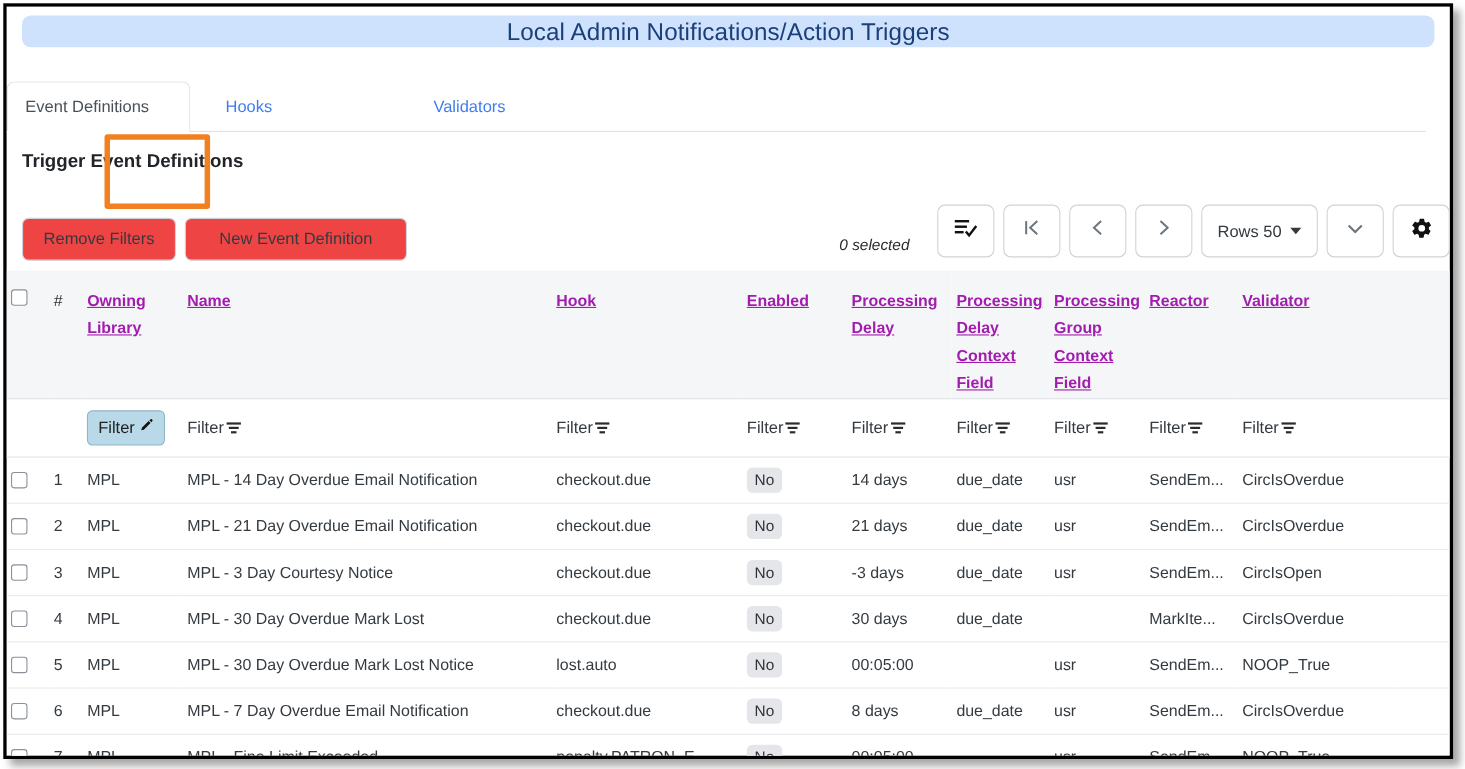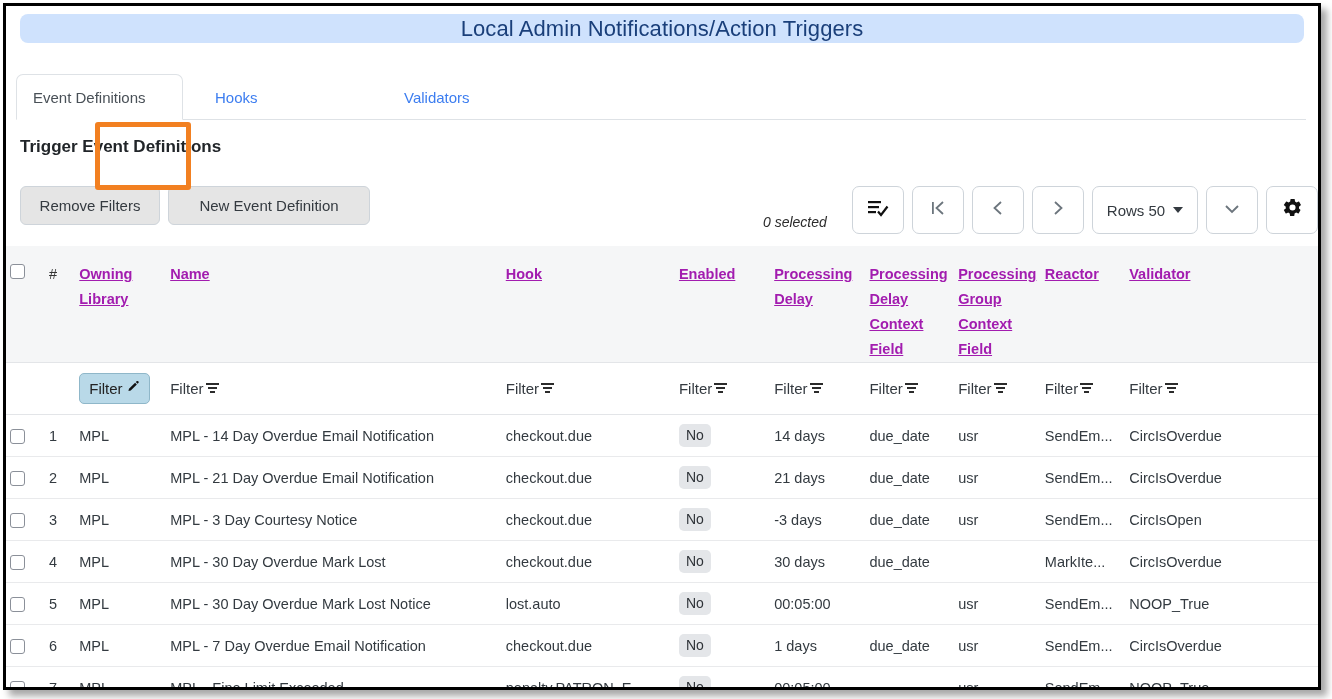--- a/index.html
+++ b/index.html
@@ -42,21 +42,21 @@
     font-size: 22px;
     display: flex;
     align-items: center;
     justify-content: center;
     letter-spacing: 0.1px;
   }
 
   
   #tabs {
     position: absolute;
-    left: 10px;
+    left: 0;
     top: 68px;
     width: 1290px;
     height: 46px;
     border-bottom: 1px solid #dee2e6;
     box-sizing: border-box;
   }
   .tab {
     position: absolute;
     top: 0;
     height: 46px;
@@ -84,33 +84,34 @@
     top: 131px;
     font-size: 17px;
     font-weight: bold;
     color: #212529;
   }
 
   
   .btn-outline {
     position: absolute;
     height: 39px;
-    background: #e5e5e5;
+    background: #ef4444;
     border: 1px solid #ced4da;
     border-radius: 6px;
     font-family: "Liberation Sans", sans-serif;
     font-size: 15px;
     color: #343a40;
     display: flex;
     align-items: center;
     justify-content: center;
     box-sizing: border-box;
     cursor: pointer;
     padding: 0 28px;
     white-space: nowrap;
+    margin-top: 12px;
   }
   #btn-remove-filters { left: 14px; top: 180px; width: 140px; }
   #btn-new-event      { left: 162px; top: 180px; width: 202px; }
 
   #selected-count {
     position: absolute;
     left: 757px;
     top: 208px;
     font-size: 14px;
     font-style: italic;
@@ -586,21 +587,21 @@
           <td></td>
         </tr>
 
         <tr class="data-row">
           <td><input class="cb" type="checkbox" style=""></td>
           <td>6</td>
           <td>MPL</td>
           <td>MPL - 7 Day Overdue Email Notification</td>
           <td>checkout.due</td>
           <td><span class="badge-no">No</span></td>
-          <td>1 days</td>
+          <td>8 days</td>
           <td>due_date</td>
           <td>usr</td>
           <td>SendEm...</td>
           <td>CircIsOverdue</td>
           <td></td>
         </tr>
 
         <tr class="data-row">
           <td><input class="cb" type="checkbox" style=""></td>
           <td>7</td>

